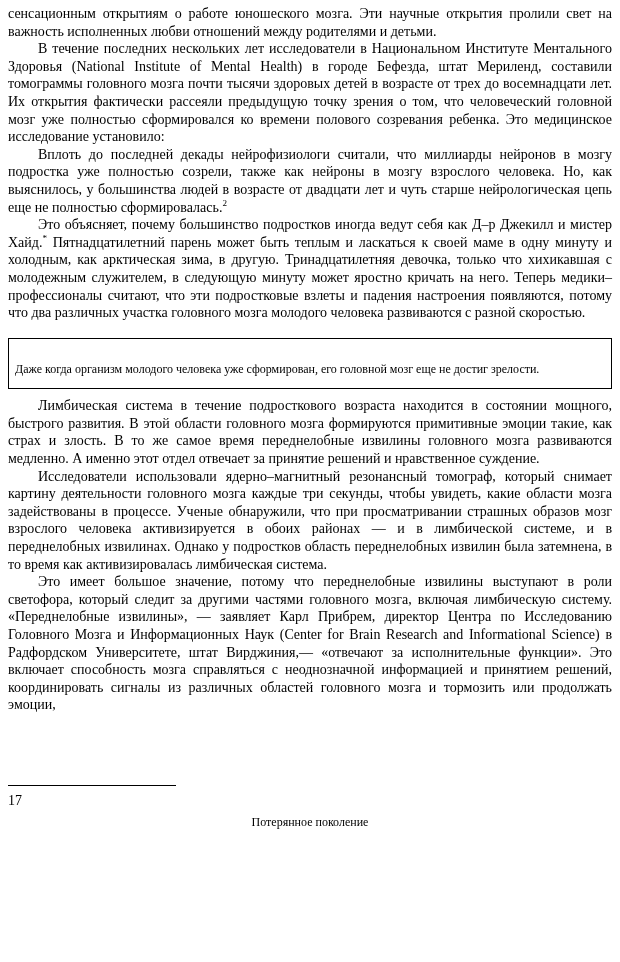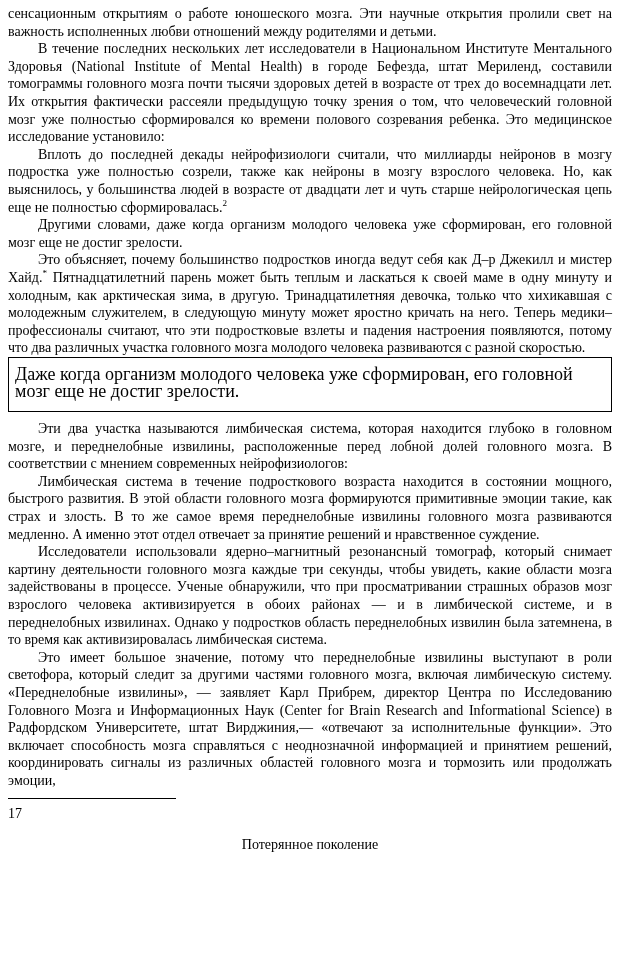--- a/index.html
+++ b/index.html
@@ -21,23 +21,23 @@
     text-align:justify;
   }
   .body-text p.ind { text-indent:30px; }
   sup {
     font-size:0.65em;
     vertical-align:super;
     line-height:0;
   }
   .callout {
     border:1px solid #000;
-    margin:0 0 8px 0;
-    padding:8px 6px 10px 6px;
-    font-size:18px;
+    margin:16px 0 8px 0;
+    padding:22px 6px 10px 6px;
+    font-size:12px;
     line-height:17.6px;
     text-align:left;
   }
   .footnote-block { margin-top:auto; }
   .sep {
     width:168px;
     border-top:1px solid #000;
     margin:8px 0 5px 0;
   }
   .footnote {
@@ -47,47 +47,45 @@
   }
   .hl { background:var(--hl, #00dfee); }
   .footnote em { font-style:italic; }
   .page-number {
     text-align:left;
     font-size:14px;
     margin-top:7px;
   }
   .running-footer {
     text-align:center;
-    font-size:14px;
-    margin-top:15px;
+    font-size:12px;
+    margin-top:6px;
     padding-bottom:2px;
   }
 </style>
 </head>
 <body>
 
 <div class="page">
 
   <div class="body-text">
 
     <p>сенсационным открытиям о работе юношеского мозга. Эти научные открытия пролили свет на важность исполненных любви отношений между родителями и детьми.</p>
 
     <p class="ind">В течение последних нескольких лет исследователи в Национальном Институте Ментального Здоровья (National Institute of Mental Health) в городе Бефезда, штат Мериленд, составили томограммы головного мозга почти тысячи здоровых детей в возрасте от трех до восемнадцати лет. Их открытия фактически рассеяли предыдущую точку зрения о том, что человеческий головной мозг уже полностью сформировался ко времени полового созревания ребенка. Это медицинское исследование установило:</p>
 
     <p class="ind"><span>Вплоть до последней декады нейрофизиологи считали, что миллиарды нейронов в мозгу подростка уже полностью созрели, также как нейроны в мозгу взрослого человека. Но, как выяснилось, у большинства людей в возрасте от двадцати лет и чуть старше нейрологическая цепь еще не полностью сформировалась.</span><sup>2</sup></p>
 
-    <p class="ind">Другими словами, даже когда организм молодого человека уже сформирован, его головной мозг еще не достиг зрелости.</p>
 
     <p class="ind"><span>Это объясняет, почему большинство подростков иногда ведут себя как Д–р Джекилл и мистер Хайд.</span><sup>*</sup><span> Пятнадцатилетний парень может быть теплым и ласкаться к своей маме в одну минуту и холодным, как арктическая зима, в другую. Тринадцатилетняя девочка, только что хихикавшая с молодежным служителем, в следующую минуту может яростно кричать на него. Теперь медики–профессионалы считают, что эти подростковые взлеты и падения настроения появляются, потому что два различных участка головного мозга молодого человека развиваются с разной скоростью.</span></p>
 
     <div class="callout">
       <span>Даже когда организм молодого человека уже сформирован, его головной мозг еще не достиг зрелости.</span>
     </div>
 
-    <p class="ind">Эти два участка называются лимбическая система, которая находится глубоко в головном мозге, и переднелобные извилины, расположенные перед лобной долей головного мозга. В соответствии с мнением современных нейрофизиологов:</p>
 
     <p class="ind">Лимбическая система в течение подросткового возраста находится в состоянии мощного, быстрого развития. В этой области головного мозга формируются примитивные эмоции такие, как страх и злость. В то же самое время переднелобные извилины головного мозга развиваются медленно. А именно этот отдел отвечает за принятие решений и нравственное суждение.</p>
 
     <p class="ind">Исследователи использовали ядерно–магнитный резонансный томограф, который снимает картину деятельности головного мозга каждые три секунды, чтобы увидеть, какие области мозга задействованы в процессе. Ученые обнаружили, что при просматривании страшных образов мозг взрослого человека активизируется в обоих районах — и в лимбической системе, и в переднелобных извилинах. Однако у подростков область переднелобных извилин была затемнена, в то время как активизировалась лимбическая система.</p>
 
     <p class="ind">Это имеет большое значение, потому что переднелобные извилины выступают в роли светофора, который следит за другими частями головного мозга, включая лимбическую систему. «Переднелобные извилины», — заявляет Карл Прибрем, директор Центра по Исследованию Головного Мозга и Информационных Наук (Center for Brain Research and Informational Science) в Радфордском Университете, штат Вирджиния,— «отвечают за исполнительные функции». Это включает способность мозга справляться с неоднозначной информацией и принятием решений, координировать сигналы из различных областей головного мозга и тормозить или продолжать эмоции,</p>
 
   </div>
 
   <div class="footnote-block">

